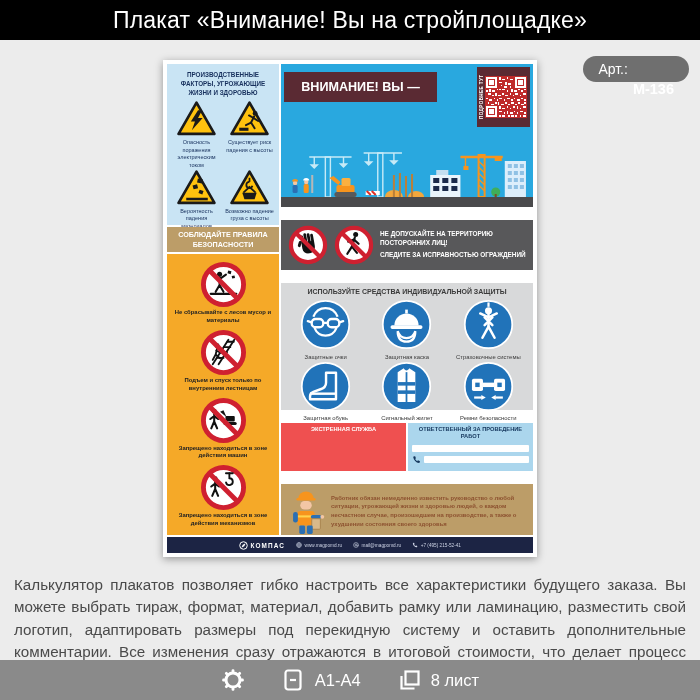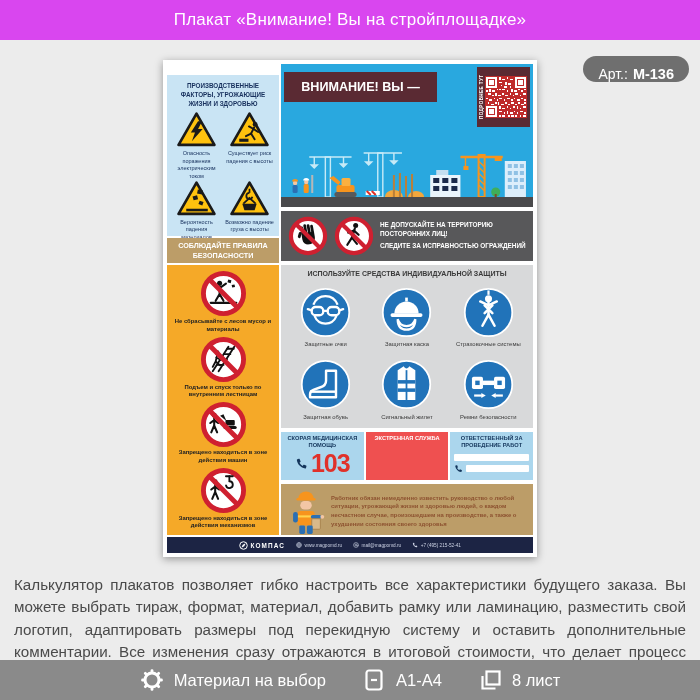--- a/index.html
+++ b/index.html
@@ -1,30 +1,30 @@
 <!DOCTYPE html>
 <html><head>
 <meta charset="utf-8">
 <style>
   html,body{margin:0;padding:0;}
   body{width:700px;height:700px;background:#ececec;font-family:"Liberation Sans","DejaVu Sans",sans-serif;position:relative;overflow:hidden;}
 
   
-  .topbar{position:absolute;left:0;top:0;width:700px;height:40px;background:#d946ef;color:#fff;
-    display:flex;align-items:center;justify-content:center;font-size:17px;letter-spacing:.2px;}
+  .topbar{position:absolute;left:0;top:0;width:700px;height:40px;background:#000000;color:#fff;
+    display:flex;align-items:center;justify-content:center;font-size:23px;letter-spacing:.2px;}
   .art-badge{position:absolute;right:11px;top:56px;height:26px;background:#6f6f6f;border-radius:13px;
-    color:#fff;display:flex;align-items:flex-end;padding:0 15px;font-size:14px;gap:5px;}
+    color:#fff;display:flex;align-items:center;padding:0 15px;font-size:14px;gap:5px;}
   .art-badge b{font-size:14.5px;margin-top:40px;}
 
   
   .poster{position:absolute;left:163px;top:60px;width:374px;height:497px;background:#fff;
     box-shadow:0 2px 8px rgba(0,0,0,.38);box-sizing:border-box;padding:4px;display:flex;flex-direction:column;gap:2px;}
   .p-cols{flex:1;display:flex;gap:2px;min-height:0;}
-  .p-left{width:112px;display:flex;flex-direction:column;gap:2px;margin-top:11px;}
-  .p-right{flex:1;display:flex;flex-direction:column;gap:4px;min-width:0;}
+  .p-left{width:112px;display:flex;flex-direction:column;gap:2px;}
+  .p-right{flex:1;display:flex;flex-direction:column;gap:13px;min-width:0;}
 
   
   .hazards{height:161px;background:#c9e4f4;display:flex;flex-direction:column;}
   .haz-title{font-size:6.3px;font-weight:bold;color:#17305d;text-align:center;padding:6px 5px 3px;line-height:1.45;}
   .haz-grid{flex:1;display:grid;grid-template-columns:1fr 1fr;padding:0 3px 2px;}
   .haz-item{display:flex;flex-direction:column;align-items:center;justify-content:flex-start;}
   .haz-item svg{width:41px;height:37px;}
   .haz-label{font-size:5.5px;color:#17305d;text-align:center;line-height:1.35;margin-top:2px;padding:0 1px;}
   .rules-box{height:25px;background:#bc9d68;color:#fff;font-weight:bold;font-size:7.2px;
     display:flex;align-items:center;justify-content:center;text-align:center;line-height:1.3;padding:0 8px;}
@@ -442,29 +442,20 @@
                 <polygon points="21.5,34 17.5,31.8 17.5,36.2" fill="#fff"></polygon>
               <path d="M37,34 h-7" stroke="#fff" stroke-width="2"></path>
                 <polygon points="26.5,34 30.5,31.8 30.5,36.2" fill="#fff"></polygon>
             </svg>
             <div class="ppe-label">Ремни безопасности</div>
           </div>
         </div>
       </div>
 
       <div class="emergency">
-        <div class="em-box em-blue">
-          <div class="em-title">СКОРАЯ МЕДИЦИНСКАЯ ПОМОЩЬ</div>
-          <div class="em-num">
-            <svg class="phone-ic" viewBox="0 0 24 24">
-                <path fill="#14365c" d="M20.4,15.9l-3.5-1.5c-0.6-0.2-1.2-0.1-1.6,0.4l-1.3,1.6c-2.4-1.3-4.4-3.3-5.7-5.7l1.6-1.3C10.3,9,10.5,8.3,10.2,7.7L8.7,4.2C8.4,3.5,7.7,3.2,7,3.4L4.4,4.2C3.7,4.4,3.3,5,3.4,5.7c1,8,7.4,14.4,15.4,15.4c0.7,0.1,1.3-0.3,1.5-1l0.8-2.6C21.3,16.9,21,16.2,20.4,15.9z"></path>
-              </svg>
-            <span class="digits">103</span>
-          </div>
-        </div>
         <div class="em-box em-red">
           <div class="em-title">ЭКСТРЕННАЯ СЛУЖБА</div>
         </div>
         <div class="em-box em-blue">
           <div class="em-title">ОТВЕТСТВЕННЫЙ ЗА ПРОВЕДЕНИЕ РАБОТ</div>
           <div class="em-lines">
             <div class="em-line"></div>
             <div class="em-line-row">
               <svg class="phone-ic" style="width:9px;height:9px;" viewBox="0 0 24 24">
                   <path fill="#14365c" d="M20.4,15.9l-3.5-1.5c-0.6-0.2-1.2-0.1-1.6,0.4l-1.3,1.6c-2.4-1.3-4.4-3.3-5.7-5.7l1.6-1.3C10.3,9,10.5,8.3,10.2,7.7L8.7,4.2C8.4,3.5,7.7,3.2,7,3.4L4.4,4.2C3.7,4.4,3.3,5,3.4,5.7c1,8,7.4,14.4,15.4,15.4c0.7,0.1,1.3-0.3,1.5-1l0.8-2.6C21.3,16.9,21,16.2,20.4,15.9z"></path>
@@ -538,21 +529,20 @@
         <rect x="10.6" y="1.2" width="2.8" height="4.2" rx="1.2"></rect>
         <rect x="10.6" y="18.6" width="2.8" height="4.2" rx="1.2"></rect>
         <rect x="10.6" y="1.2" width="2.8" height="4.2" rx="1.2" transform="rotate(45 12 12)"></rect>
         <rect x="10.6" y="1.2" width="2.8" height="4.2" rx="1.2" transform="rotate(90 12 12)"></rect>
         <rect x="10.6" y="1.2" width="2.8" height="4.2" rx="1.2" transform="rotate(135 12 12)"></rect>
         <rect x="10.6" y="18.6" width="2.8" height="4.2" rx="1.2" transform="rotate(45 12 12)"></rect>
         <rect x="10.6" y="18.6" width="2.8" height="4.2" rx="1.2" transform="rotate(90 12 12)"></rect>
         <rect x="10.6" y="18.6" width="2.8" height="4.2" rx="1.2" transform="rotate(135 12 12)"></rect>
       </g>
     </svg>
-    <span>Материал на выбор</span>
   </div>
   <div class="feature">
     <svg viewBox="0 0 24 24">
       <rect x="4.5" y="2.5" width="15" height="19" rx="2.5" fill="none" stroke="#fff" stroke-width="2.2"></rect>
       <path d="M9,12 h6" stroke="#fff" stroke-width="2.2"></path>
     </svg>
     <span>А1-А4</span>
   </div>
   <div class="feature">
     <svg viewBox="0 0 24 24">

